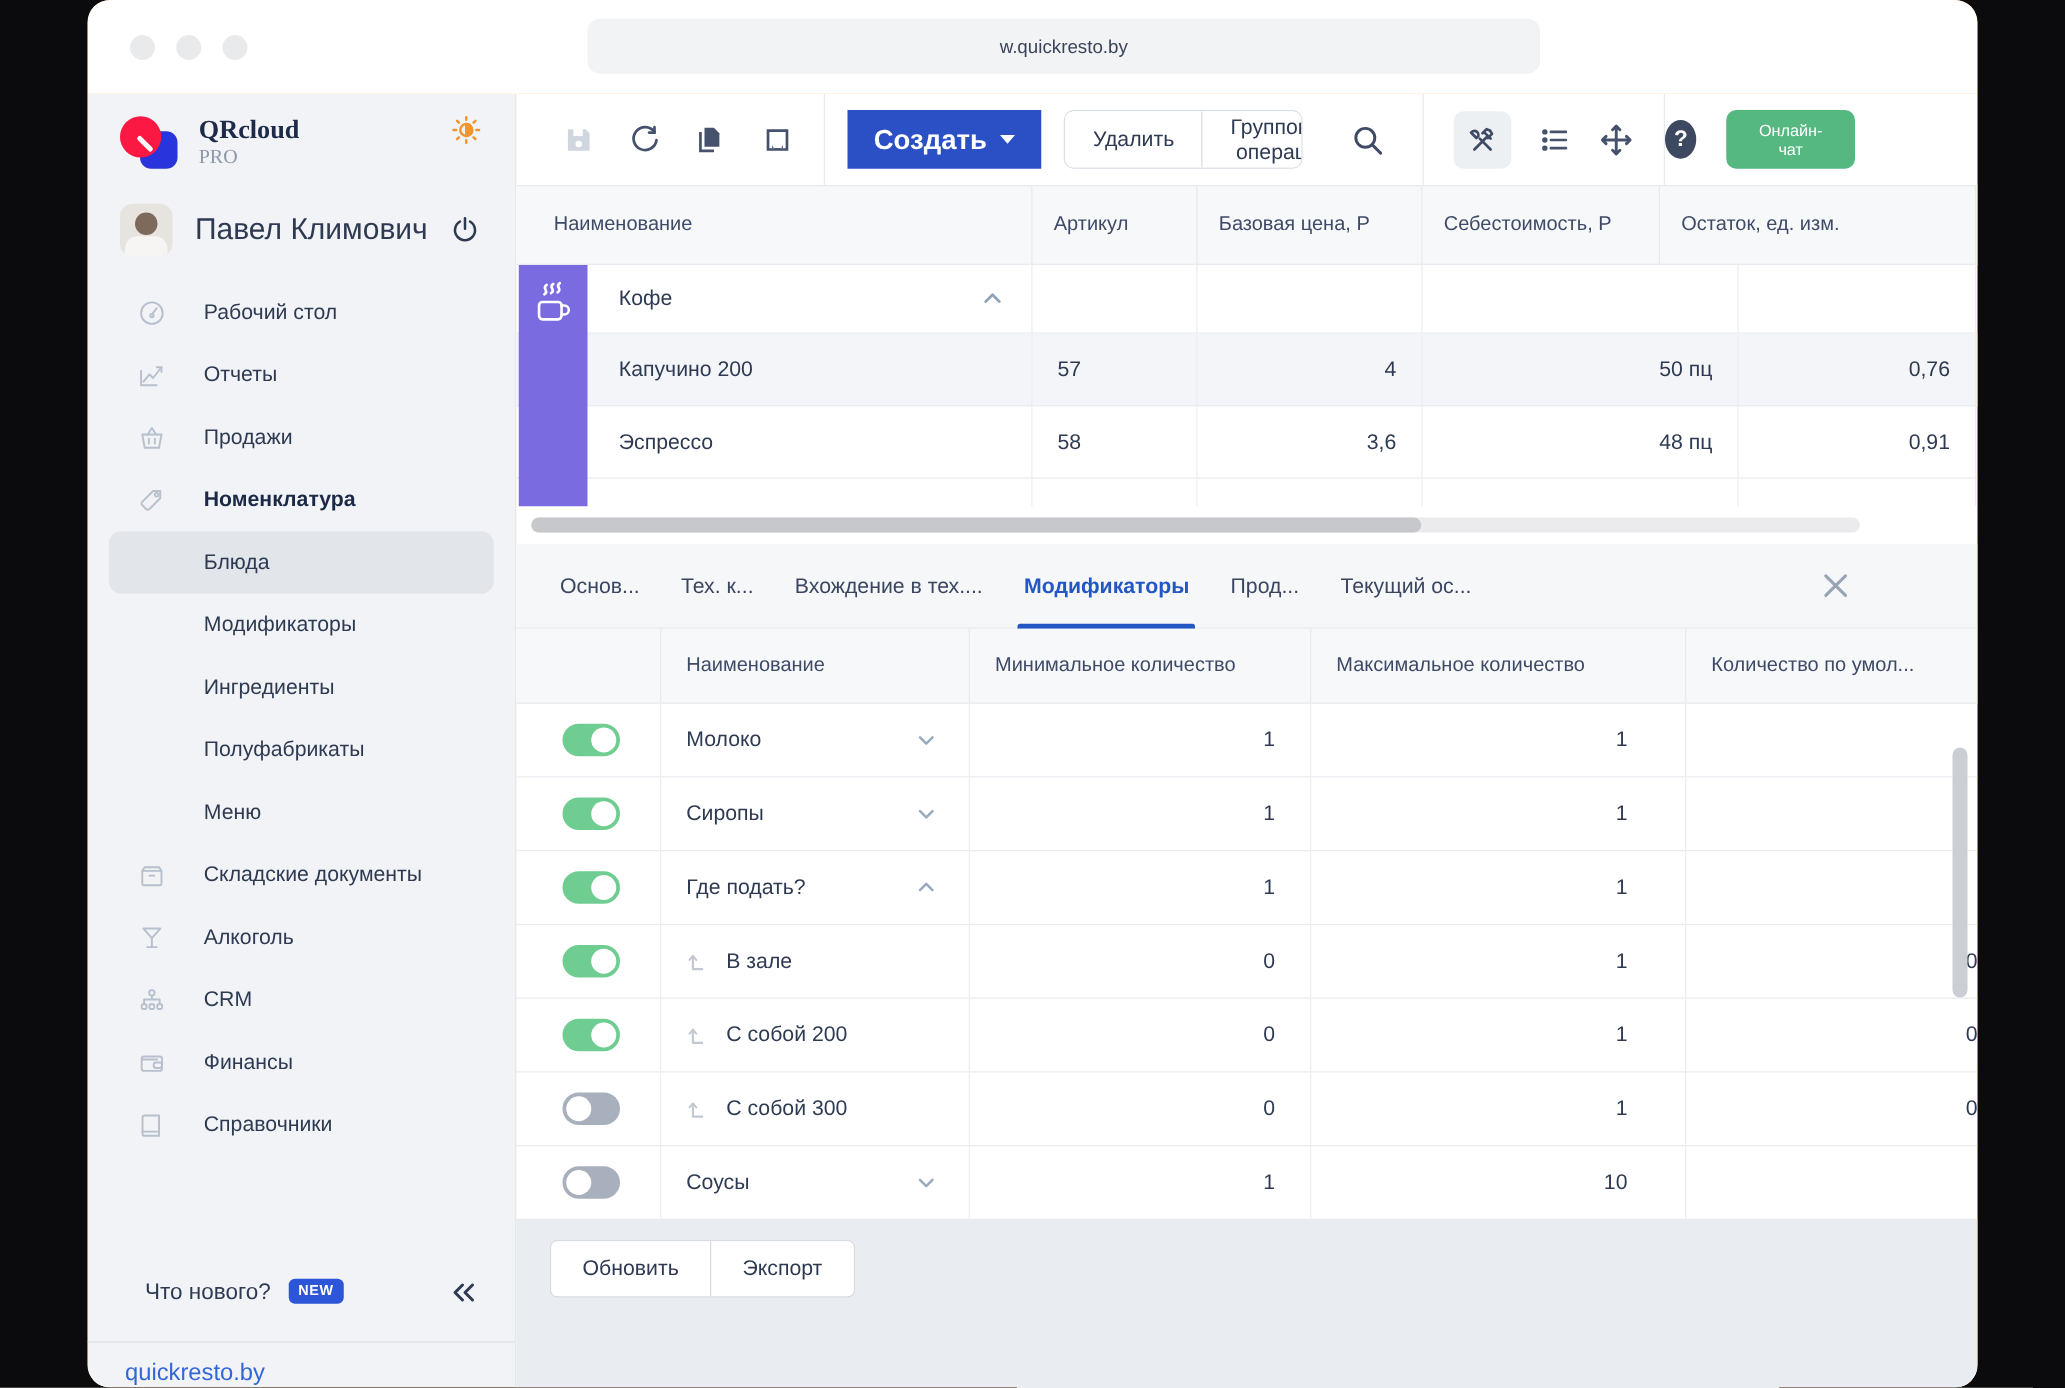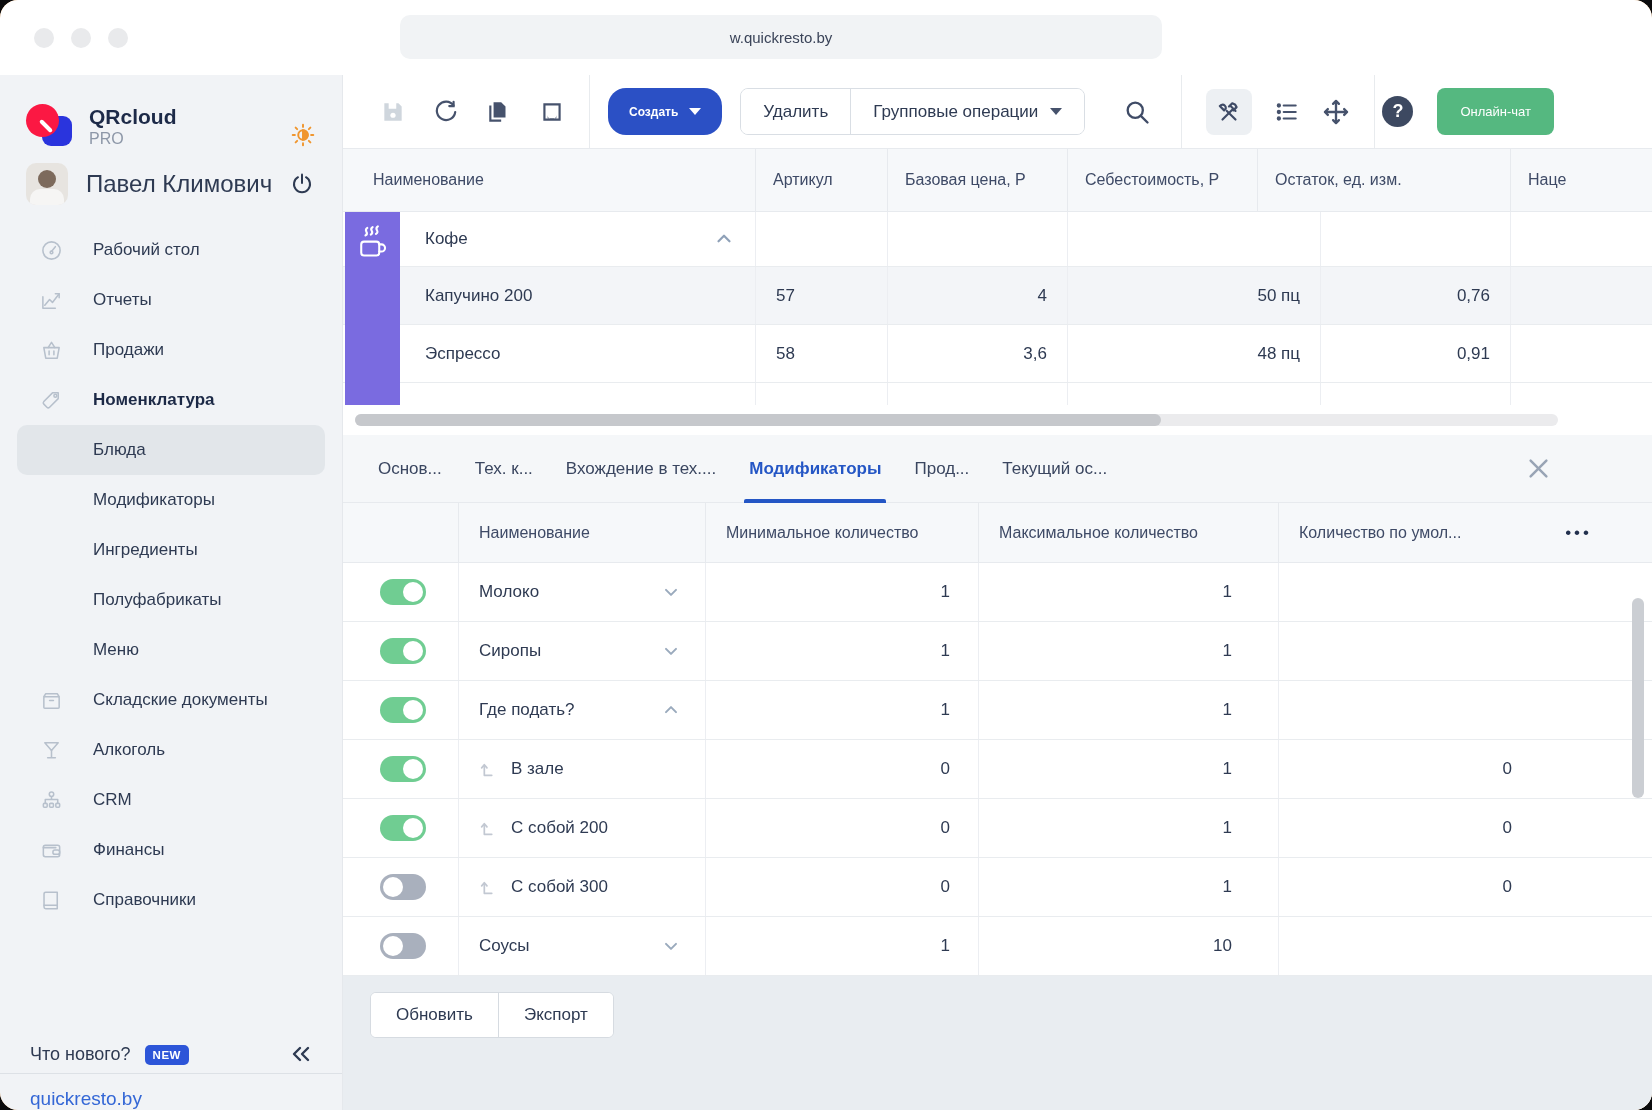--- a/index.html
+++ b/index.html
@@ -1,30 +1,30 @@
 <!DOCTYPE html>
 <html><head>
 <meta charset="utf-8">
 <style>
   * { margin:0; padding:0; box-sizing:border-box; }
   html,body { background:#0b0b0d; font-family:"Liberation Sans", sans-serif; }
-  .window { width:1652px; height:1110px; background:#fdba74; border-radius:18px; overflow:hidden; position:relative; margin:0 auto; }
+  .window { width:1512px; height:1110px; background:#fdba74; border-radius:18px; overflow:hidden; position:relative; margin:0 auto; }
 
   
   .chrome { height:75px; background:#fff; position:relative; display:flex; align-items:center; }
   .lights { display:flex; gap:17px; margin-left:34px; }
   .light { width:20px; height:20px; border-radius:50%; background:#e9eaec; }
   .urlbar { position:absolute; left:400px; top:15px; width:762px; height:44px; background:#f1f3f5; border-radius:10px;
             display:flex; align-items:center; justify-content:center; font-size:15px; color:#3a4358; }
 
   .main { display:flex; height:1035px; }
 
   
   .sidebar { width:343px; background:#f1f3f6; border-right:1px solid #e5e8ec; display:flex; flex-direction:column; }
-  .brand { height:73px; display:flex; align-items:flex-end; padding:0 26px; flex:0 0 auto; }
+  .brand { height:73px; display:flex; align-items:flex-start; padding:16px 26px; flex:0 0 auto;font-family:Liberation Serif, serif; }
   .logo { position:relative; width:48px; height:46px; flex:0 0 auto; }
   .logo .sq { position:absolute; right:2px; bottom:2px; width:30px; height:30px; background:#2a34dd; border-radius:9px; }
   .logo .circ { position:absolute; left:0; top:2px; width:33px; height:33px; background:#fb1843; border-radius:50%; }
   .logo .slash { position:absolute; left:18px; top:16px; width:4px; height:16px; background:#fff; border-radius:2px; transform:rotate(-45deg); }
   .brand-name { margin-left:15px; }
   .qrname { font-size:21px; font-weight:700; color:#1d2a48; }
   .pro { font-size:16px; color:#8d97a8; margin-top:1px; }
   .sun { margin-left:auto; display:flex; }
 
   .user { display:flex; align-items:center; padding:15px 28px 8px 26px; flex:0 0 auto; }
@@ -34,36 +34,36 @@
   .uname { margin-left:18px; font-size:24px; color:#2e3a52; }
   .power { margin-left:auto; display:flex; }
 
   nav { flex:1 1 auto; padding-top:12px; overflow:hidden; }
   .nav-item { height:50px; display:flex; align-items:center; padding-left:40px; font-size:17px; color:#2e3a52; cursor:pointer; }
   .nav-item .nicon { width:28px; margin-right:25px; display:flex; align-items:center; color:#b7c0cc; }
   .nav-item.sub { padding-left:93px; }
   .nav-item.section { font-weight:700; color:#1c2946; }
   .nav-item.selected { background:#e2e6ea; border-radius:10px; margin:0 17px; padding-left:76px; }
 
-  .whats { display:flex; align-items:flex-end; padding:0 28px 0 30px; height:42px; font-size:18px; color:#2e3a52; flex:0 0 auto; }
+  .whats { display:flex; align-items:flex-start; padding:0 28px 0 46px; height:42px; font-size:18px; color:#2e3a52; flex:0 0 auto; }
   .badge { background:#2d55d8; color:#fff; font-size:11.5px; font-weight:700; border-radius:5px; padding:4px 8px; margin-left:14px; letter-spacing:.5px; }
   .collapse { margin-left:auto; display:flex; }
   .sdivider { height:1px; background:#dde1e6; margin-top:8px; flex:0 0 auto; }
   .site { padding:14px 30px 0; font-size:19px; color:#3467d6; text-decoration:none; display:block; flex:0 0 auto; }
 
   
   .content { flex:1; min-width:0; display:flex; flex-direction:column; background:#fff; }
 
   .toolbar { height:73px; display:flex; align-items:center; padding-left:37px; flex:0 0 auto; }
   .tb-icons { display:flex; gap:27px; align-items:center; margin-right:24px; }
   .tico { display:flex; color:#46526c; cursor:pointer; }
   .tico.disabled { color:#cfd6dd; cursor:default; }
   .vdiv { width:1px; height:73px; background:#e8ebee; flex:0 0 auto; }
-  .btn-create { margin-left:18px; background:#2b50c5; color:#fff; border:none; border-radius:18px; height:47px; padding:0 21px;
-                font-size:12px; font-weight:700; display:flex; align-items:center; gap:11px; cursor:pointer; font-family:inherit; }
+  .btn-create { margin-left:18px; background:#2b50c5; color:#fff; border:none; border-radius:0; height:47px; padding:0 21px;
+                font-size:22px; font-weight:700; display:flex; align-items:center; gap:11px; cursor:pointer; font-family:inherit; }
   .caret-dn { width:0; height:0; border-left:6px solid transparent; border-right:6px solid transparent; border-top:7px solid currentColor; display:inline-block; }
   .seg2 { display:flex; margin-left:18px; border:1px solid #d9dee4; border-radius:8px; overflow:hidden; height:47px; background:#fff; }
   .seg2 .seg-btn { border:none; background:#fff; font-size:17px; color:#2e3a52; padding:0 22px; display:flex; align-items:center; gap:12px; cursor:pointer; font-family:inherit; }
   .seg2 .seg-btn + .seg-btn { border-left:1px solid #d9dee4; }
   .seg2 .caret-dn { color:#46526c; }
   .search { margin-left:38px; margin-right:30px; display:flex; color:#3f4b66; cursor:pointer; }
   .tool-group { display:flex; align-items:center; gap:22px; margin:0 24px; }
   .tico-box { width:46px; height:46px; border-radius:8px; background:#edf0f3; display:flex; align-items:center; justify-content:center; color:#3f4b66; cursor:pointer; }
   .right-cluster { margin-left:auto; display:flex; align-items:center; padding-right:98px; gap:24px; }
   .help { width:31px; height:31px; border-radius:50%; background:#3d4961; color:#fff; font-weight:700; font-size:18px;

